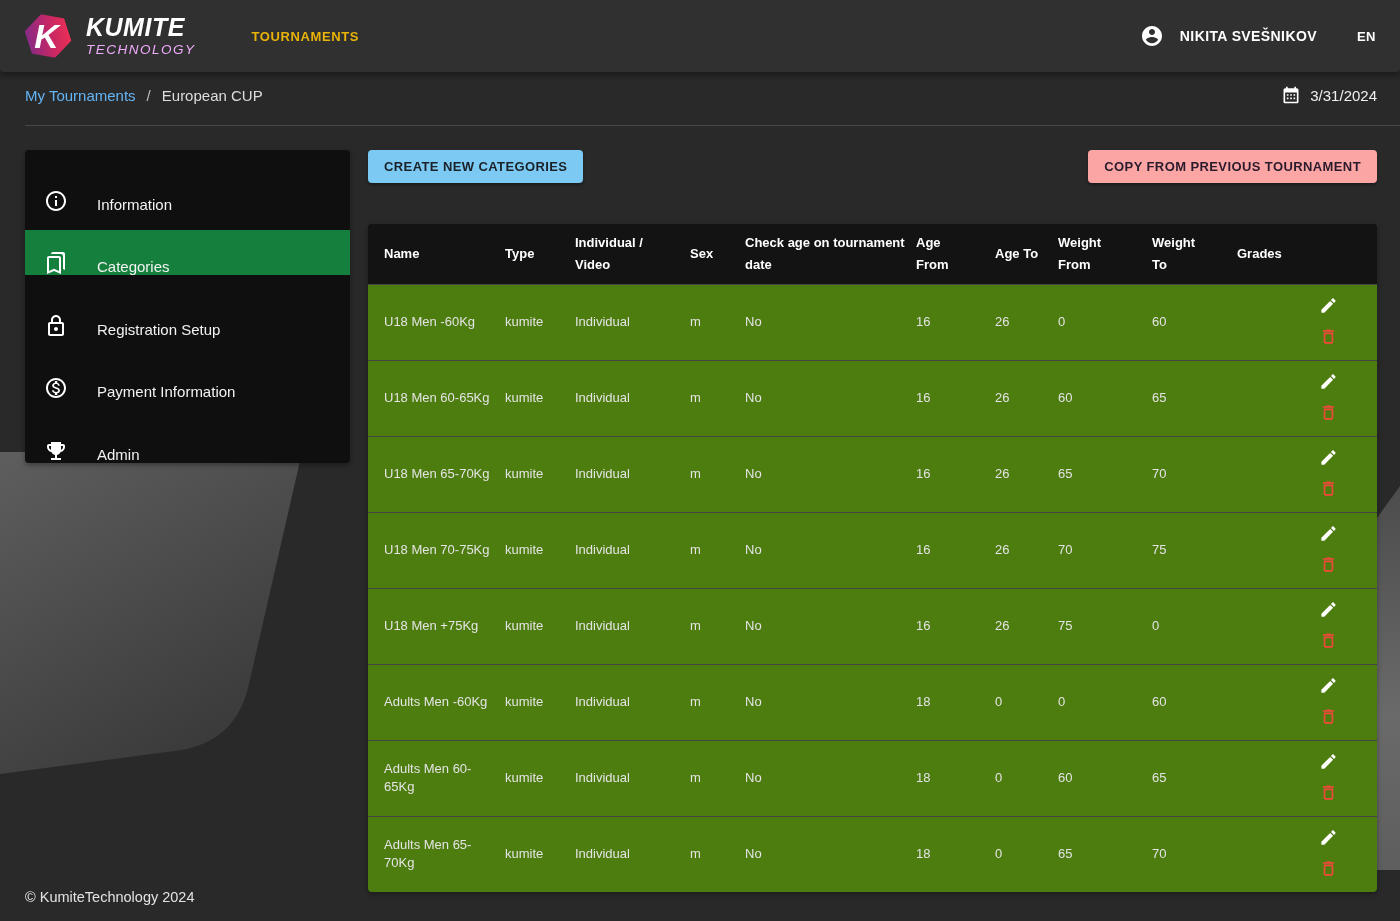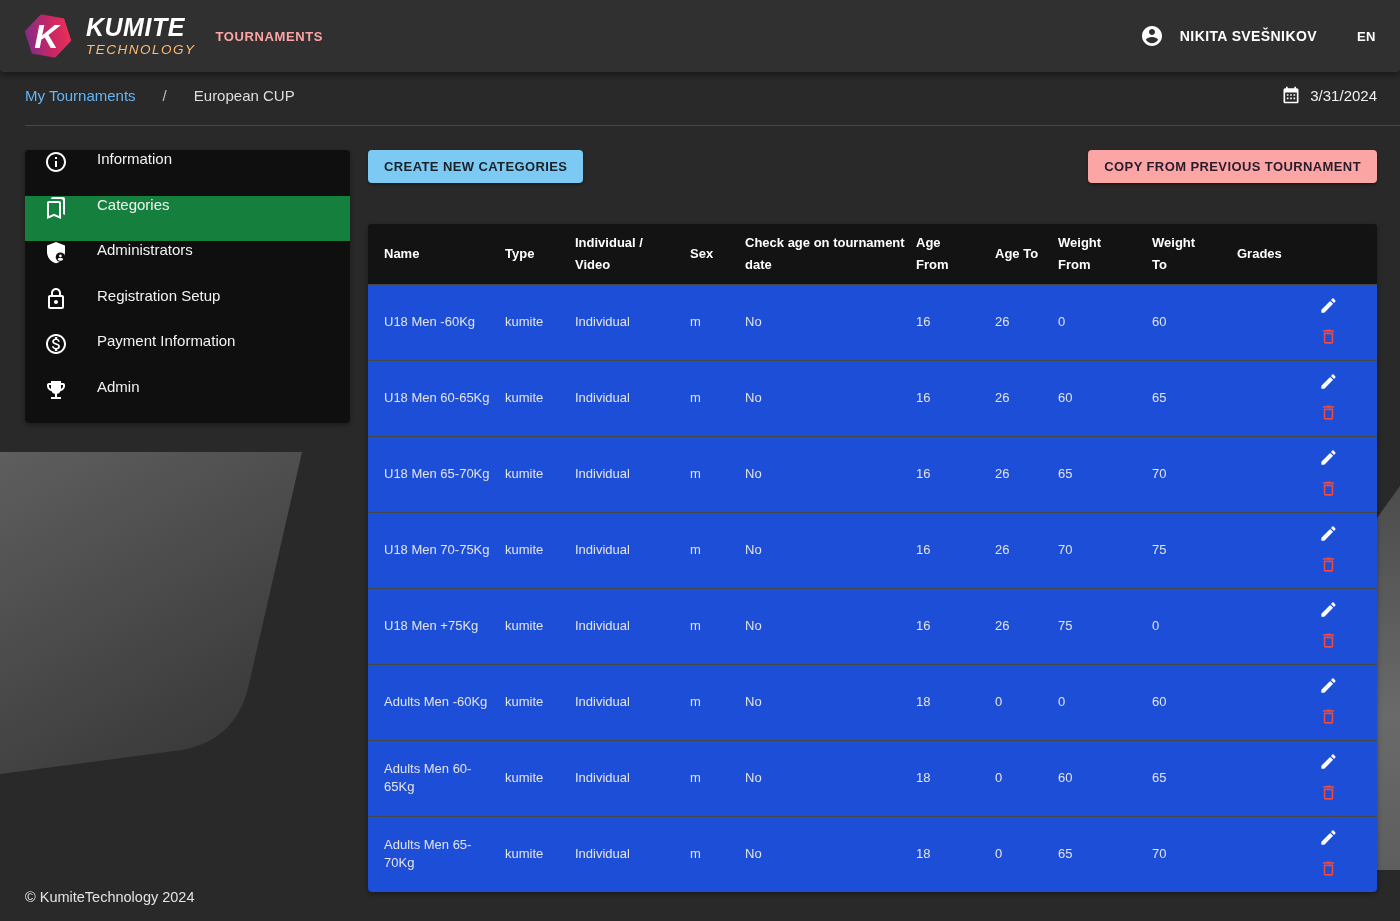--- a/index.html
+++ b/index.html
@@ -27,48 +27,48 @@
     clip-path:polygon(50% 0,100% 25%,100% 75%,50% 100%,0 75%,0 25%);
     background:linear-gradient(100deg,#7e2b8a 0%,#c72765 55%,#ef3053 100%);
     transform:rotate(-18deg);
   }
   .hex-k {
     position:absolute; inset:0; display:flex; align-items:center; justify-content:center;
     color:#fff; font-size:34px; font-weight:bold; font-style:italic; padding-right:3px;
   }
   .brand-text { display:flex; flex-direction:column; line-height:1; }
   .brand-line1 { font-size:25px; font-weight:bold; font-style:italic; letter-spacing:.5px; color:#fff; }
-  .brand-line2 { font-size:13.5px; font-style:italic; color:#fdba74; letter-spacing:1.5px; margin-top:3px; }
-  .nav-menu-item { margin-left:20px; font-size:13px; font-weight:bold; letter-spacing:.6px; color:#fca5a5; cursor:pointer; }
+  .brand-line2 { font-size:13.5px; font-style:italic; color:#f0abfc; letter-spacing:1.5px; margin-top:3px; }
+  .nav-menu-item { margin-left:56px; font-size:13px; font-weight:bold; letter-spacing:.6px; color:#eab308; cursor:pointer; }
   .nav-right { margin-left:auto; display:flex; align-items:center; gap:40px; }
   .user-chip { display:flex; align-items:center; gap:16px; cursor:pointer; }
   .user-chip svg { width:24px; height:24px; fill:#fff; }
   .user-name { font-size:14px; font-weight:bold; letter-spacing:.4px; color:#fff; }
   .lang { font-size:13px; font-weight:bold; letter-spacing:.5px; color:#fff; cursor:pointer; }
 
   
   .breadcrumb-row {
     position:absolute; top:85px; left:25px; right:23px; z-index:5;
     display:flex; justify-content:space-between; align-items:center;
   }
-  .breadcrumb { font-size:15px; display:flex; align-items:center;gap:16px; }
+  .breadcrumb { font-size:15px; display:flex; align-items:center; }
   .crumb-link { color:#64b5f6; cursor:pointer; text-decoration:none; }
   .crumb-sep { color:#bdbdbd; margin:0 11px; }
   .crumb-current { color:#dedede; }
   .date-chip { display:flex; align-items:center; gap:9px; font-size:15px; color:#f0f0f0; }
   .date-chip svg { width:20px; height:20px; fill:#fff; }
   .hr { position:absolute; top:125px; left:25px; right:0; height:1px; background:#484848; z-index:5; }
 
   
   .sidebar {
     position:absolute; top:150px; left:25px; width:325px; z-index:4;
     background:#0f0f0f; border-radius:4px; overflow:hidden;
     box-shadow:0 2px 5px rgba(0,0,0,.35);
   }
-  .side-item { display:flex; align-items:flex-start; height:45.5px; padding-left:19px; cursor:pointer; }
+  .side-item { display:flex; align-items:flex-end; height:45.5px; padding-left:19px; cursor:pointer;margin-top:17px; }
   .side-item.active { background:#15803d; }
   .side-icon { width:24px; height:24px; margin-right:29px; flex:0 0 auto; }
   .side-icon svg { width:24px; height:24px; fill:#fff; }
   .side-label { font-size:15px; color:#f2f2f2; }
 
   
   .main { position:absolute; top:150px; left:368px; width:1009px; z-index:4; }
   .actions-row { display:flex; justify-content:space-between; align-items:flex-start; height:56px; }
   .btn {
     border:none; border-radius:4px; height:33px; padding:0 16px;
@@ -85,21 +85,21 @@
   }
   table { width:100%; border-collapse:collapse; table-layout:fixed; }
   thead tr { background:#131313; height:60px; }
   th {
     text-align:left; vertical-align:middle;
     font-size:13px; font-weight:bold; color:#fff;
     padding-right:10px; line-height:22px;
   }
   th:first-child, td:first-child { padding-left:16px; }
   .th-narrow span { display:inline-block; max-width:52px; }
-  tbody tr { height:76px; border-top:1px solid #454545; background:#1d4ed8; }
+  tbody tr { height:76px; border-top:1px solid #454545; background:#4d7c0f; }
   td {
     font-size:13px; color:#e4e4e4; vertical-align:middle;
     padding-right:12px; line-height:18px;
   }
   .cell-actions { display:flex; flex-direction:column; align-items:flex-start; gap:7px; padding-left:1px; }
   .icon-btn { background:none; border:none; padding:1px; cursor:pointer; display:flex; }
   .icon-btn.edit svg { width:19px; height:19px; fill:#fff; }
   .icon-btn.delete svg { width:19px; height:19px; fill:#f4483b; }
 
   
@@ -175,29 +175,20 @@
       <span class="side-icon"><svg viewBox="0 0 24 24">
           <path d="M11 7h2v2h-2V7zm0 4h2v6h-2v-6zm1-9C6.48 2 2 6.48 2 12s4.48 10 10 10 10-4.48 10-10S17.52 2 12 2zm0 18c-4.41 0-8-3.59-8-8s3.59-8 8-8 8 3.59 8 8-3.59 8-8 8z"></path>
         </svg></span>
       <span class="side-label">Information</span>
     </div>
     <div class="side-item active">
       <span class="side-icon"><svg viewBox="0 0 24 24">
           <path d="M19 18l2 1V3c0-1.1-.9-2-2-2H8.99C7.89 1 7 1.9 7 3h10c1.1 0 2 .9 2 2v13zM15 5H5c-1.1 0-2 .9-2 2v16l7-3 7 3V7c0-1.1-.9-2-2-2zm0 15l-5-2.18L5 20V7h10v13z"></path>
         </svg></span>
       <span class="side-label">Categories</span>
-    </div>
-    <div class="side-item">
-      <span class="side-icon"><svg viewBox="0 0 24 24">
-          <path d="M12 1L3 4.5V11c0 5.2 3.8 10.1 9 11.2 5.2-1.1 9-6 9-11.2V4.5L12 1z"></path>
-          <circle cx="16.4" cy="16.1" r="4.7" fill="#0f0f0f"></circle>
-          <circle cx="16.4" cy="14.9" r="1.35" fill="#fff"></circle>
-          <path d="M16.4 16.8c-1.5 0-2.75.78-2.75 1.7.72.78 1.7 1.25 2.75 1.25s2.03-.47 2.75-1.25c0-.92-1.25-1.7-2.75-1.7z" fill="#fff"></path>
-        </svg></span>
-      <span class="side-label">Administrators</span>
     </div>
     <div class="side-item">
       <span class="side-icon"><svg viewBox="0 0 24 24">
           <path d="M18 8h-1V6c0-2.76-2.24-5-5-5S7 3.24 7 6v2H6c-1.1 0-2 .9-2 2v10c0 1.1.9 2 2 2h12c1.1 0 2-.9 2-2V10c0-1.1-.9-2-2-2zM9 6c0-1.66 1.34-3 3-3s3 1.34 3 3v2H9V6zm9 14H6V10h12v10zm-6-3c1.1 0 2-.9 2-2s-.9-2-2-2-2 .9-2 2 .9 2 2 2z"></path>
         </svg></span>
       <span class="side-label">Registration Setup</span>
     </div>
     <div class="side-item">
       <span class="side-icon"><svg viewBox="0 0 24 24">
           <path d="M12 2C6.48 2 2 6.48 2 12s4.48 10 10 10 10-4.48 10-10S17.52 2 12 2zm0 18c-4.41 0-8-3.59-8-8s3.59-8 8-8 8 3.59 8 8-3.59 8-8 8zm.31-8.86c-1.77-.45-2.34-.94-2.34-1.67 0-.84.79-1.43 2.1-1.43 1.38 0 1.9.66 1.94 1.64h1.71c-.05-1.34-.87-2.57-2.49-2.97V5H10.9v1.69c-1.51.32-2.72 1.3-2.72 2.81 0 1.79 1.49 2.69 3.66 3.21 1.95.46 2.34 1.15 2.34 1.87 0 .53-.39 1.39-2.1 1.39-1.6 0-2.23-.72-2.32-1.64H8.04c.1 1.7 1.36 2.66 2.86 2.97V19h2.34v-1.67c1.52-.29 2.72-1.16 2.73-2.77-.01-2.2-1.9-2.96-3.66-3.42z"></path>

